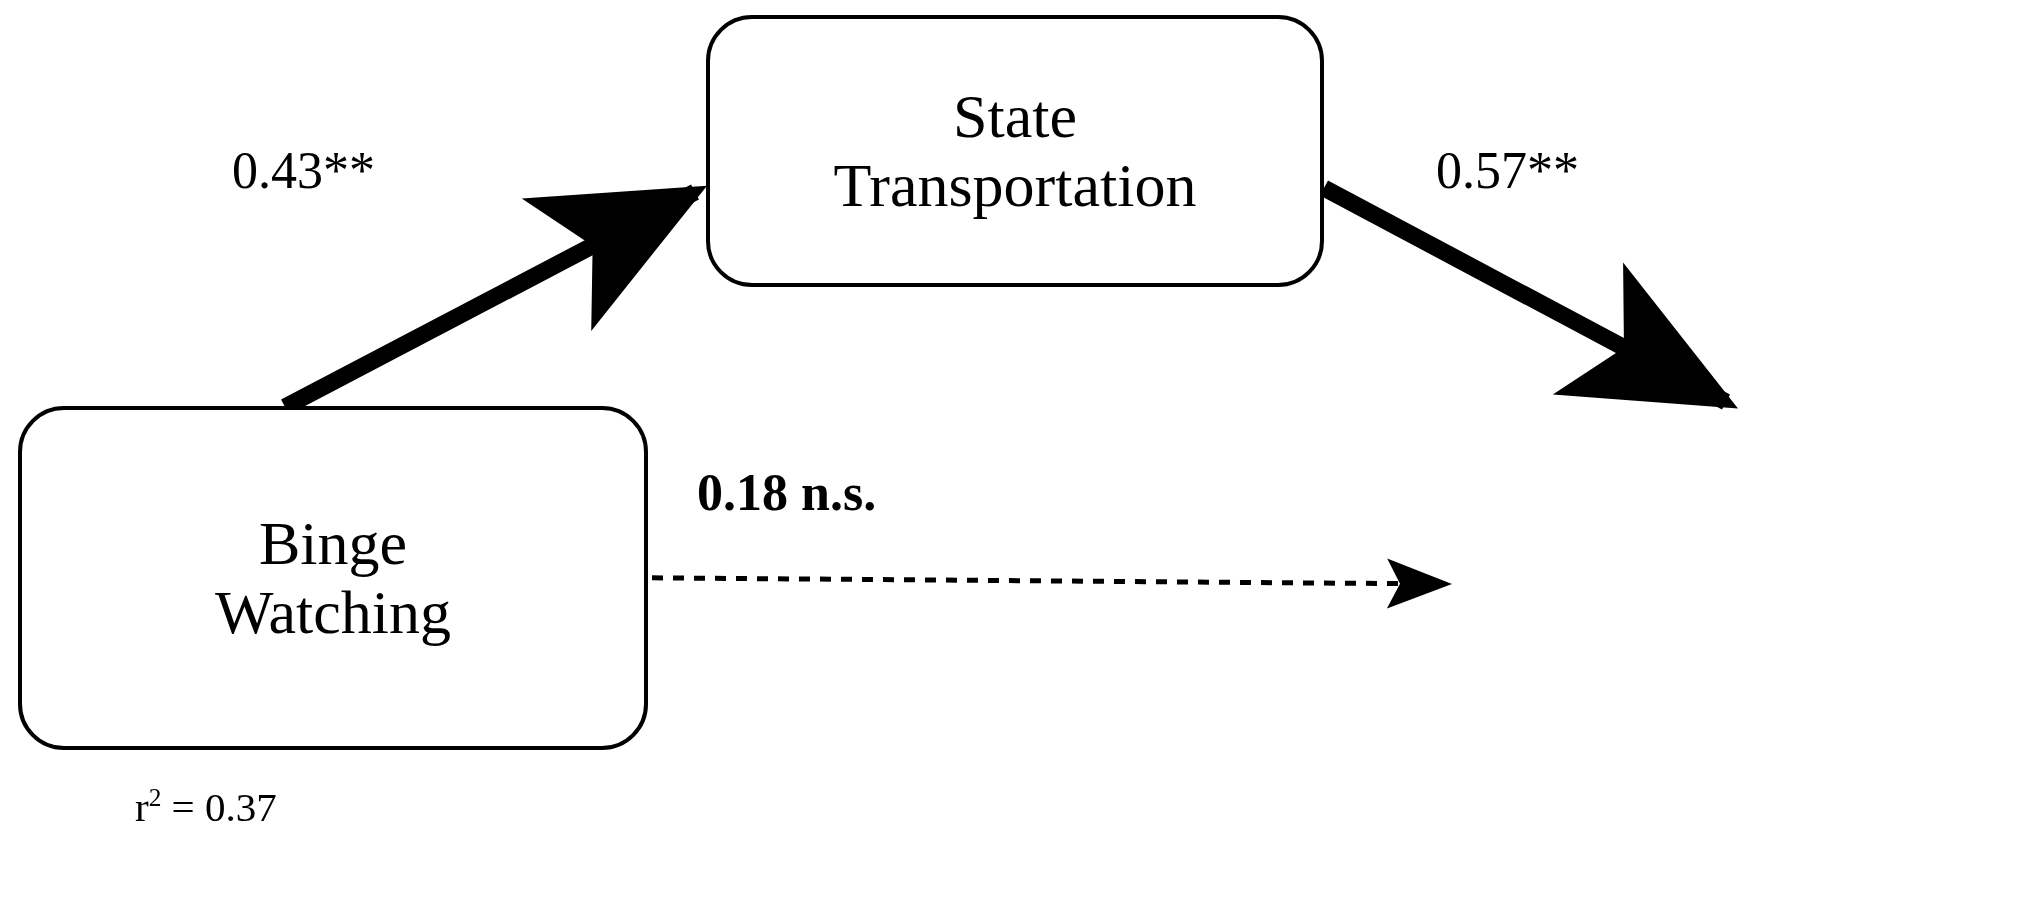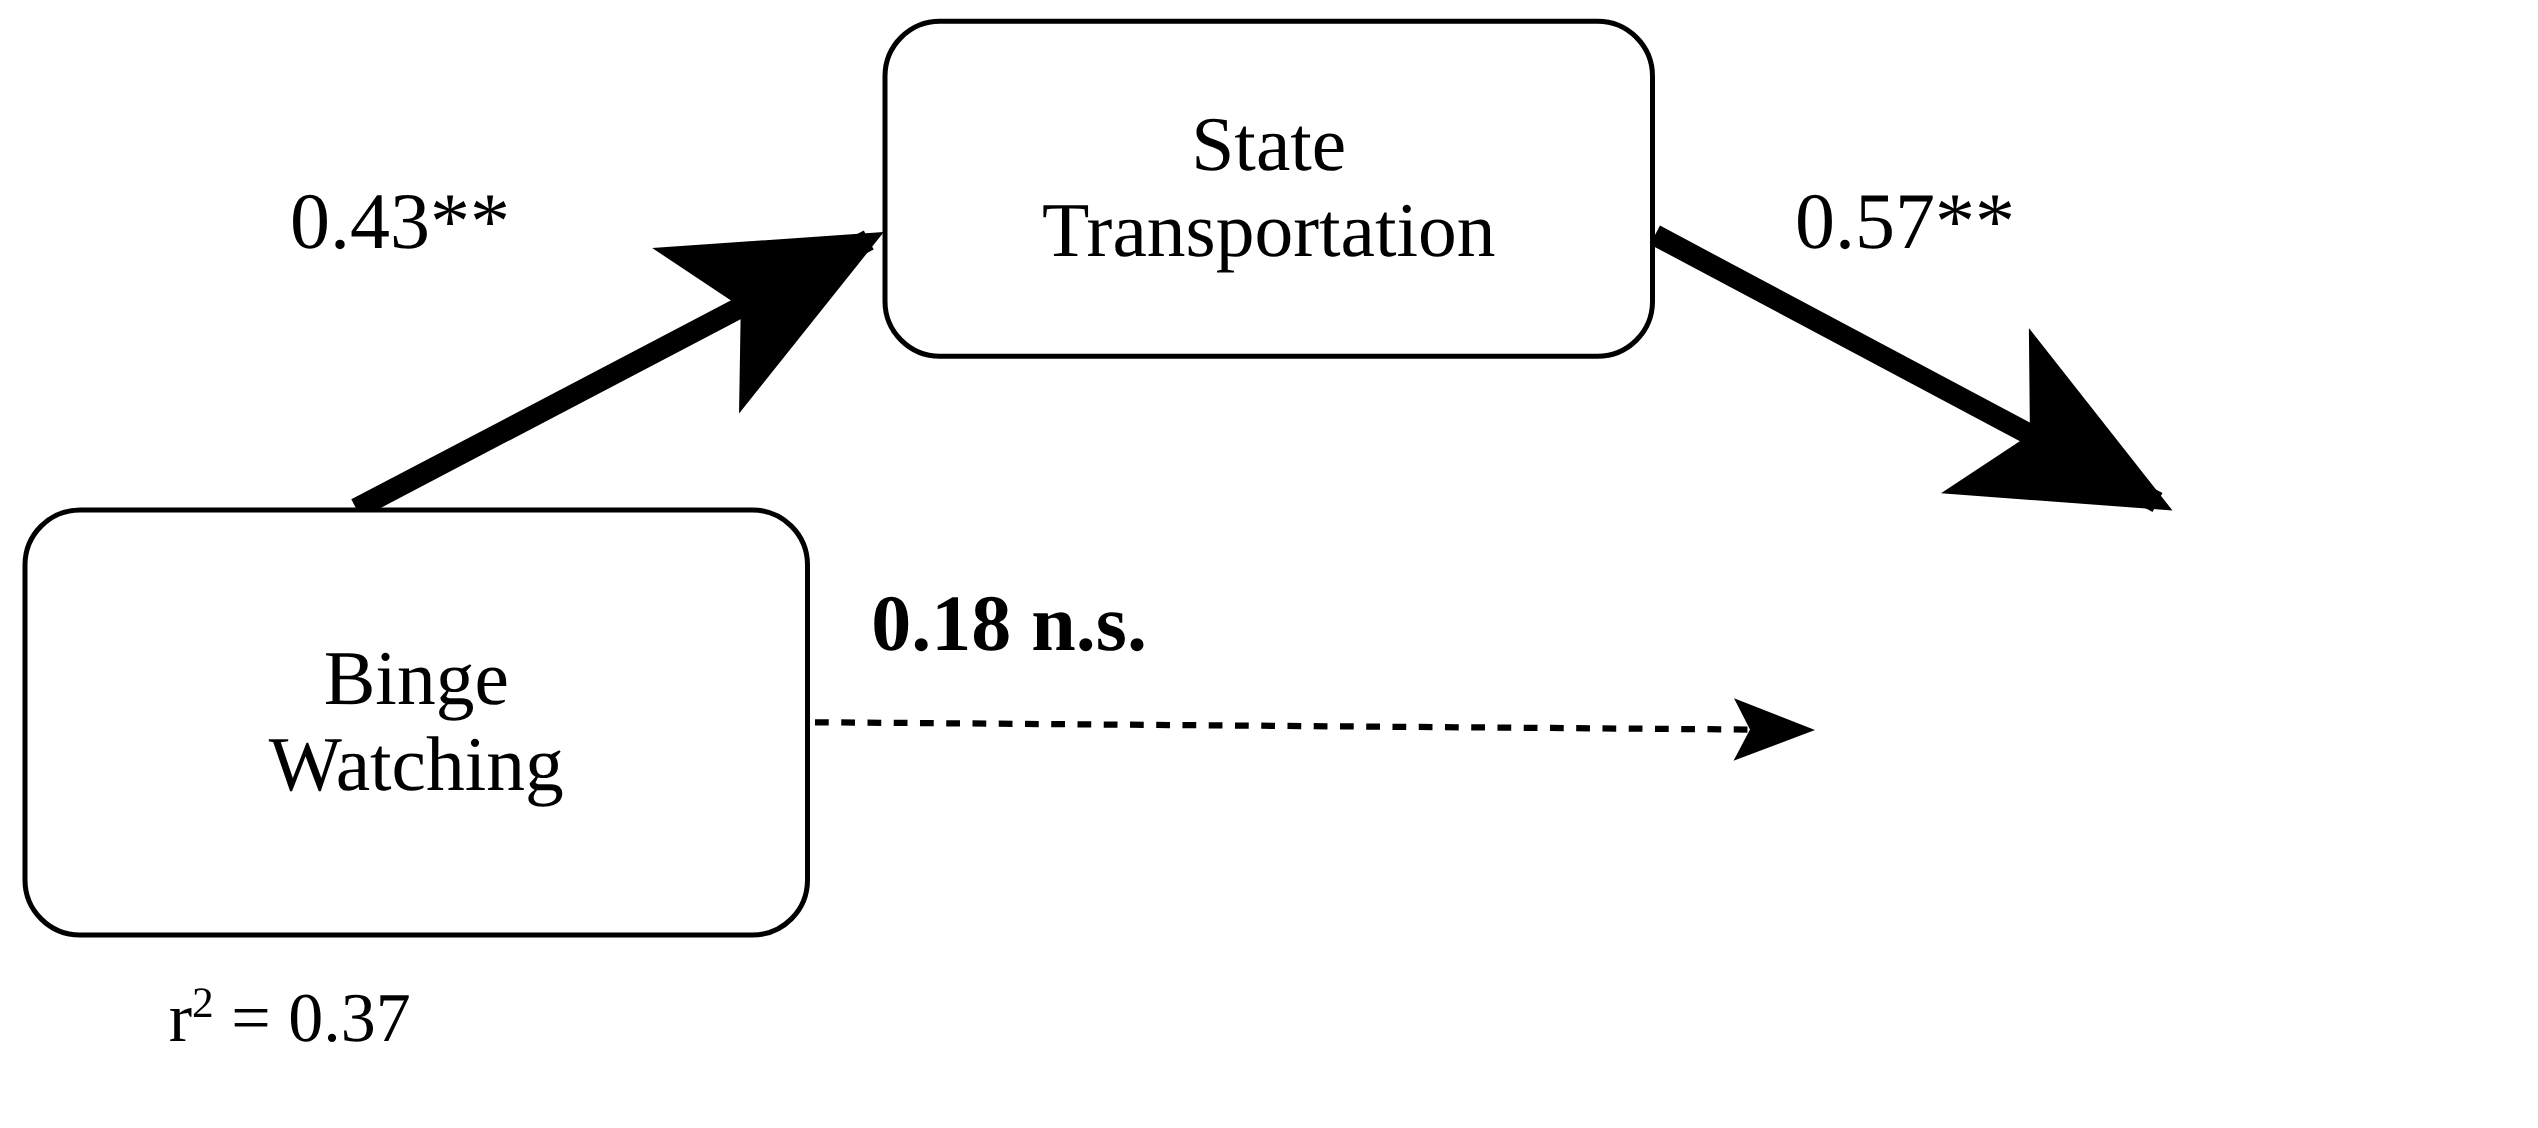--- a/index.html
+++ b/index.html
@@ -56,21 +56,21 @@
   }
   #box-psr {
     left: 1460px;
     top: 410px;
     width: 557px;
     height: 349px;
   }
   .edge-label {
     position: absolute;
     color: #000000;
-    font-size: 64px;
+    font-size: 52px;
     line-height: 1;
     white-space: nowrap;
     font-family: "Liberation Serif", "DejaVu Serif", serif;
   }
   #label-a-path {
     left: 232px;
     top: 145px;
   }
   #label-b-path {
     left: 1436px;
@@ -84,21 +84,21 @@
   #label-c-path {
     left: 697px;
     top: 467px;
     font-weight: bold;
   }
   #label-rsq {
     position: absolute;
     left: 135px;
     top: 787px;
     color: #000000;
-    font-size: 56px;
+    font-size: 41px;
     line-height: 1;
     white-space: nowrap;
     font-family: "Liberation Serif", "DejaVu Serif", serif;
     text-align: center;
   }
   #label-rsq .sup {
     font-size: 0.62em;
     vertical-align: super;
     line-height: 0;
   }

